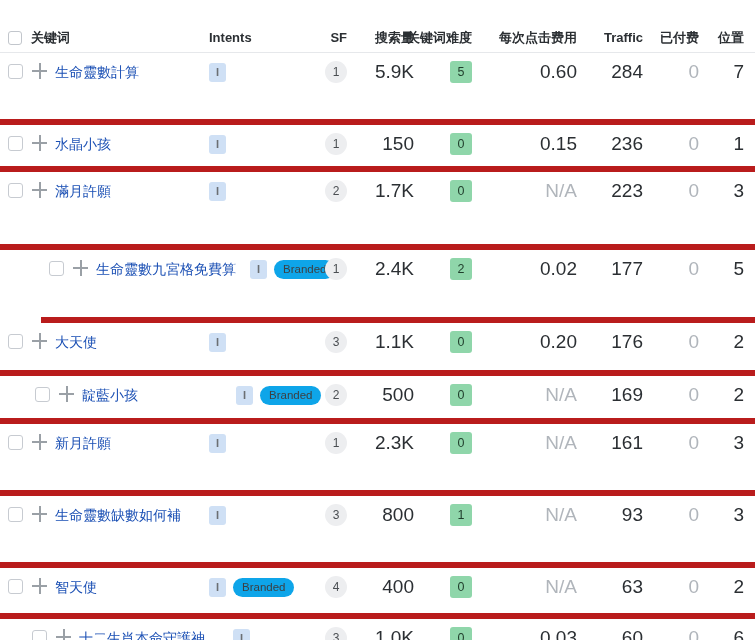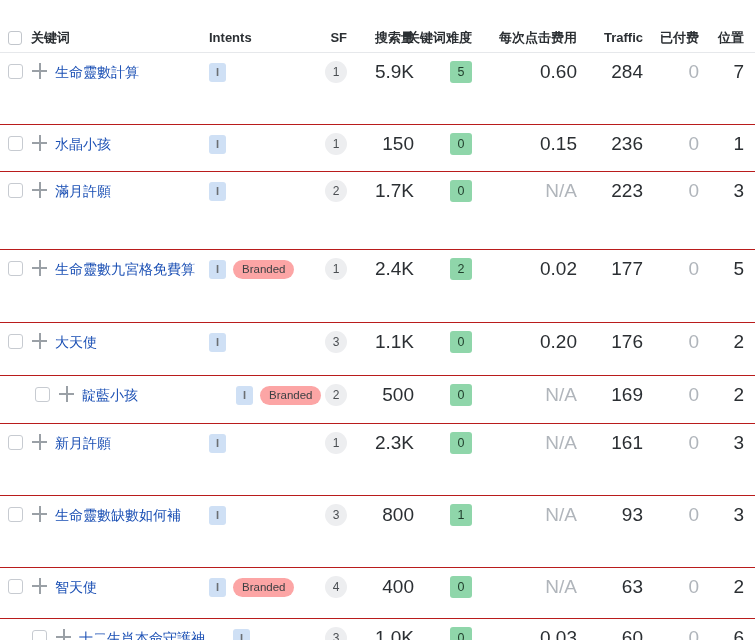--- a/index.html
+++ b/index.html
@@ -50,21 +50,21 @@
   .c-volume   { right: 341px; }
   .c-kd       { right: 283px; }
   .c-cpc      { right: 178px; }
   .c-traffic  { right: 112px; }
   .c-paid     { right: 56px; }
   .c-pos      { right: 11px; }
 
   
   .row {
     position: relative;
-    border-bottom: 1px solid #b91c1c;
+    border-bottom: 6px solid #b91c1c;
   }
   .row:last-child { border-bottom: none; padding-left: 24px; }
   .rowinner {
     position: relative;
     height: 38px;
   }
 
   .cb {
     position: absolute;
     left: 8px; top: 11px;
@@ -120,21 +120,21 @@
     line-height: 1;
     cursor: pointer;
   }
   .branded {
     display: inline-flex;
     align-items: center;
     justify-content: center;
     height: 19px;
     padding: 0 9px;
     border-radius: 10px;
-    background: #fca5a5;
+    background: #0ea5e9;
     color: #3c4043;
     font-size: 11.5px;
     white-space: nowrap;
     cursor: pointer;
   }
 
   .numcell {
     position: absolute;
     top: 0;
     height: 38px; line-height: 38px;
@@ -277,21 +277,21 @@
 
       <div class="numcell c-cpc muted">N/A</div>
 
       <div class="numcell c-traffic">223</div>
 
       <div class="numcell c-paid muted">0</div>
 
       <div class="numcell c-pos">3</div>
     </div>
       </div>
-      <div class="row" style="height: 73px;">
+      <div class="row" style="height: 73px; margin-left: 41px;">
     <div class="rowinner">
       <div class="cb"></div>
       <div class="plus"></div>
       <a class="kw">生命靈數九宮格免費算</a>
 
       <div class="intent-wrap">
         <span class="intent-i">I</span>
             <span class="branded">Branded</span>
       </div>
 

